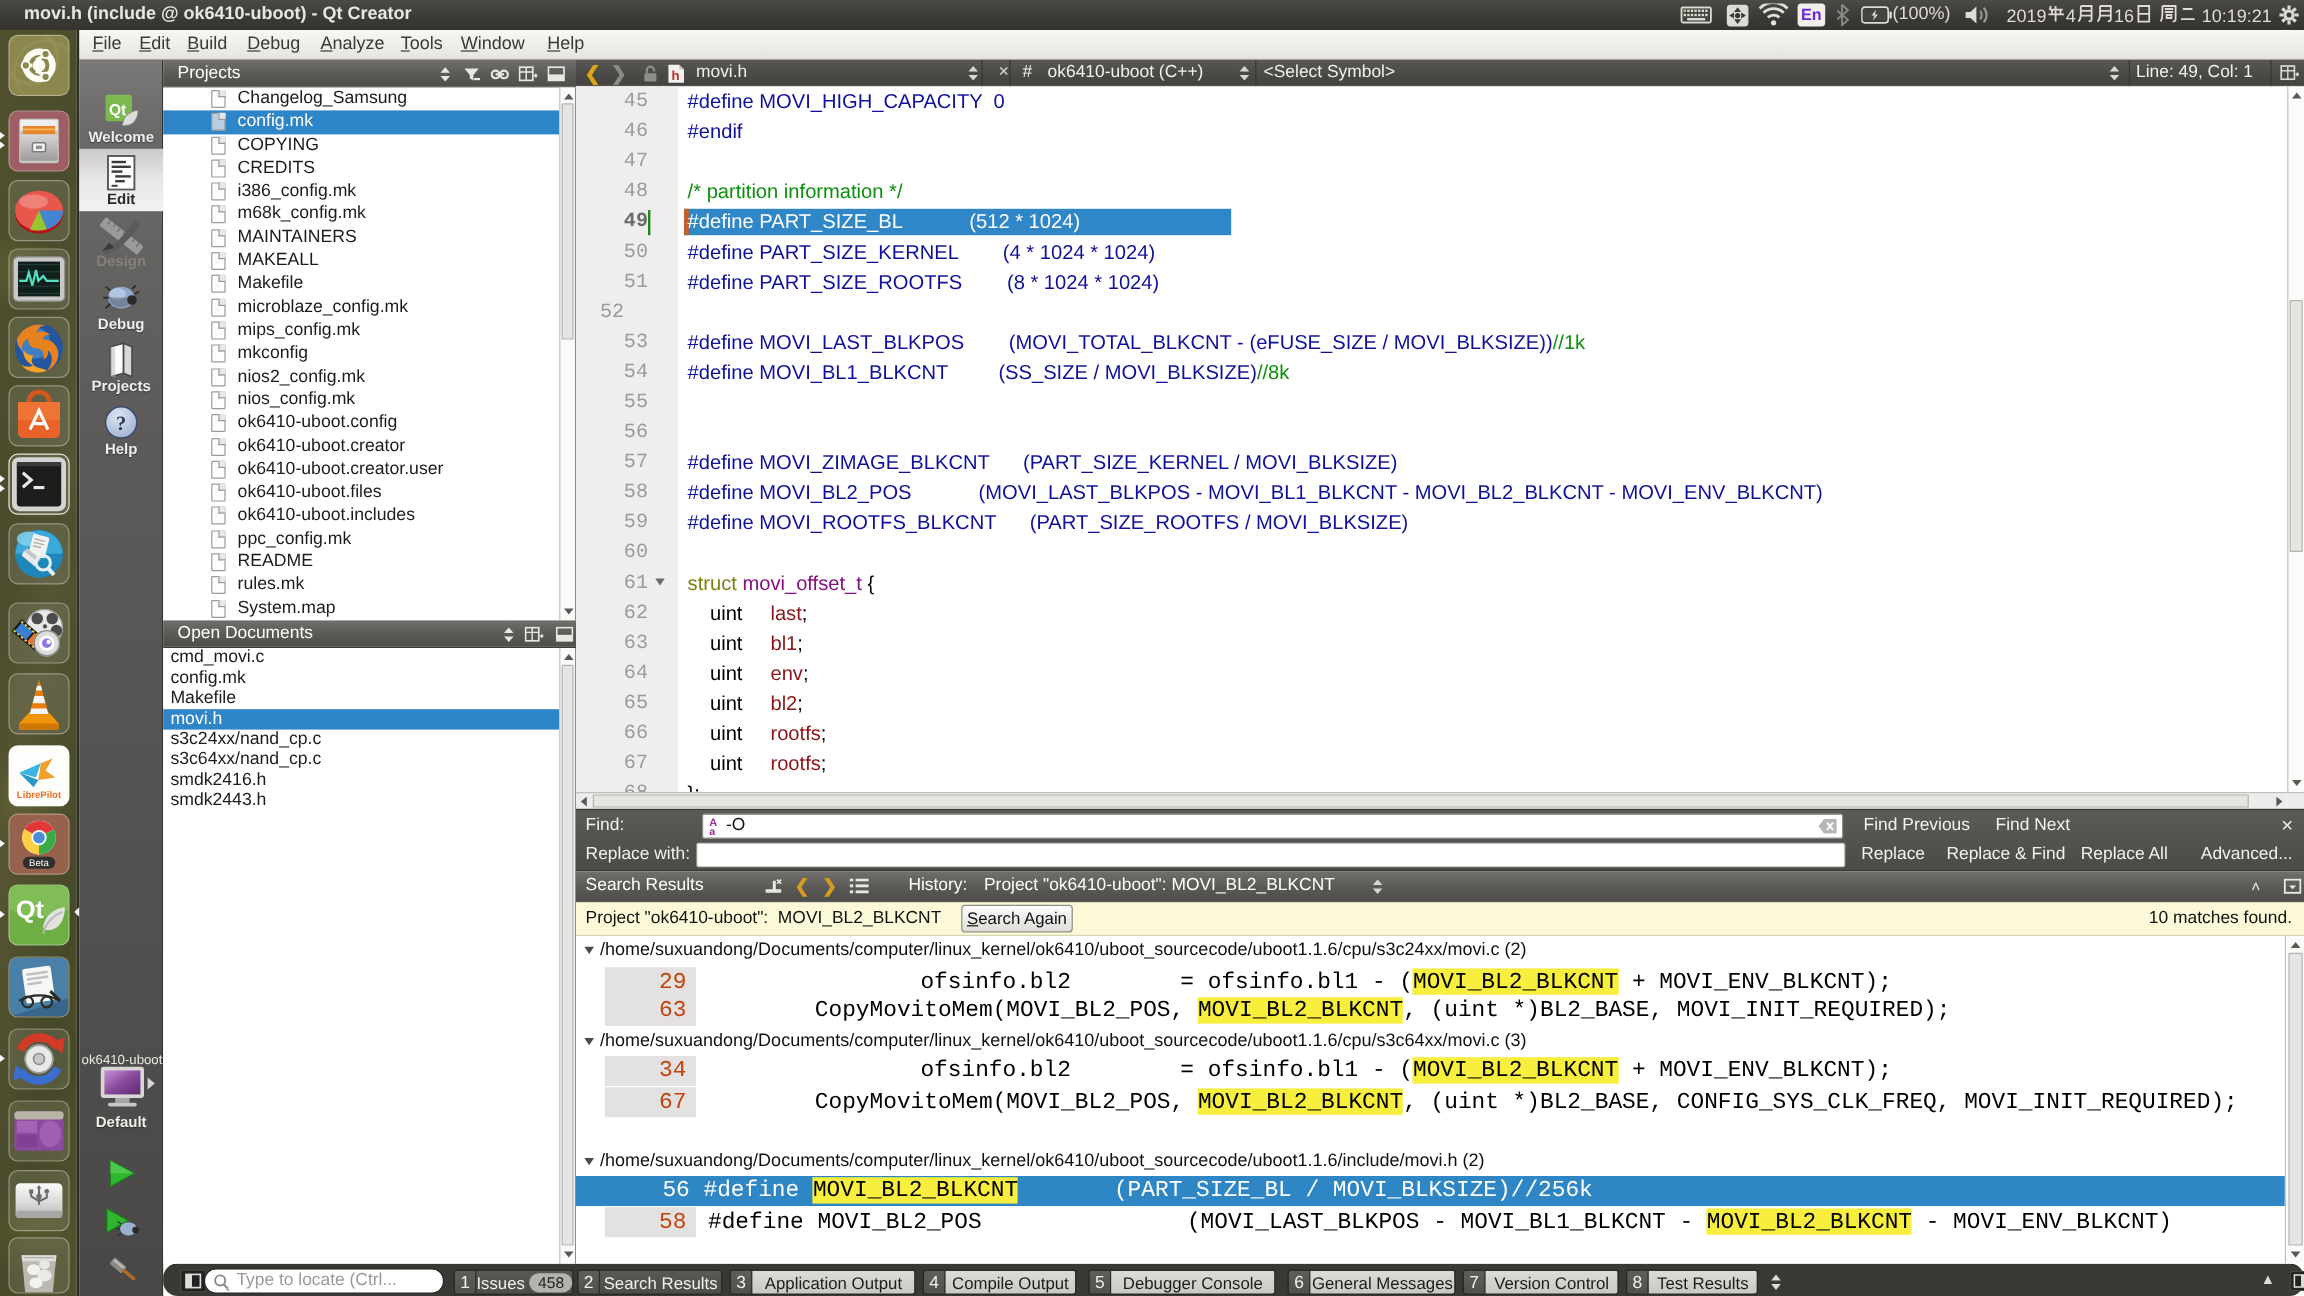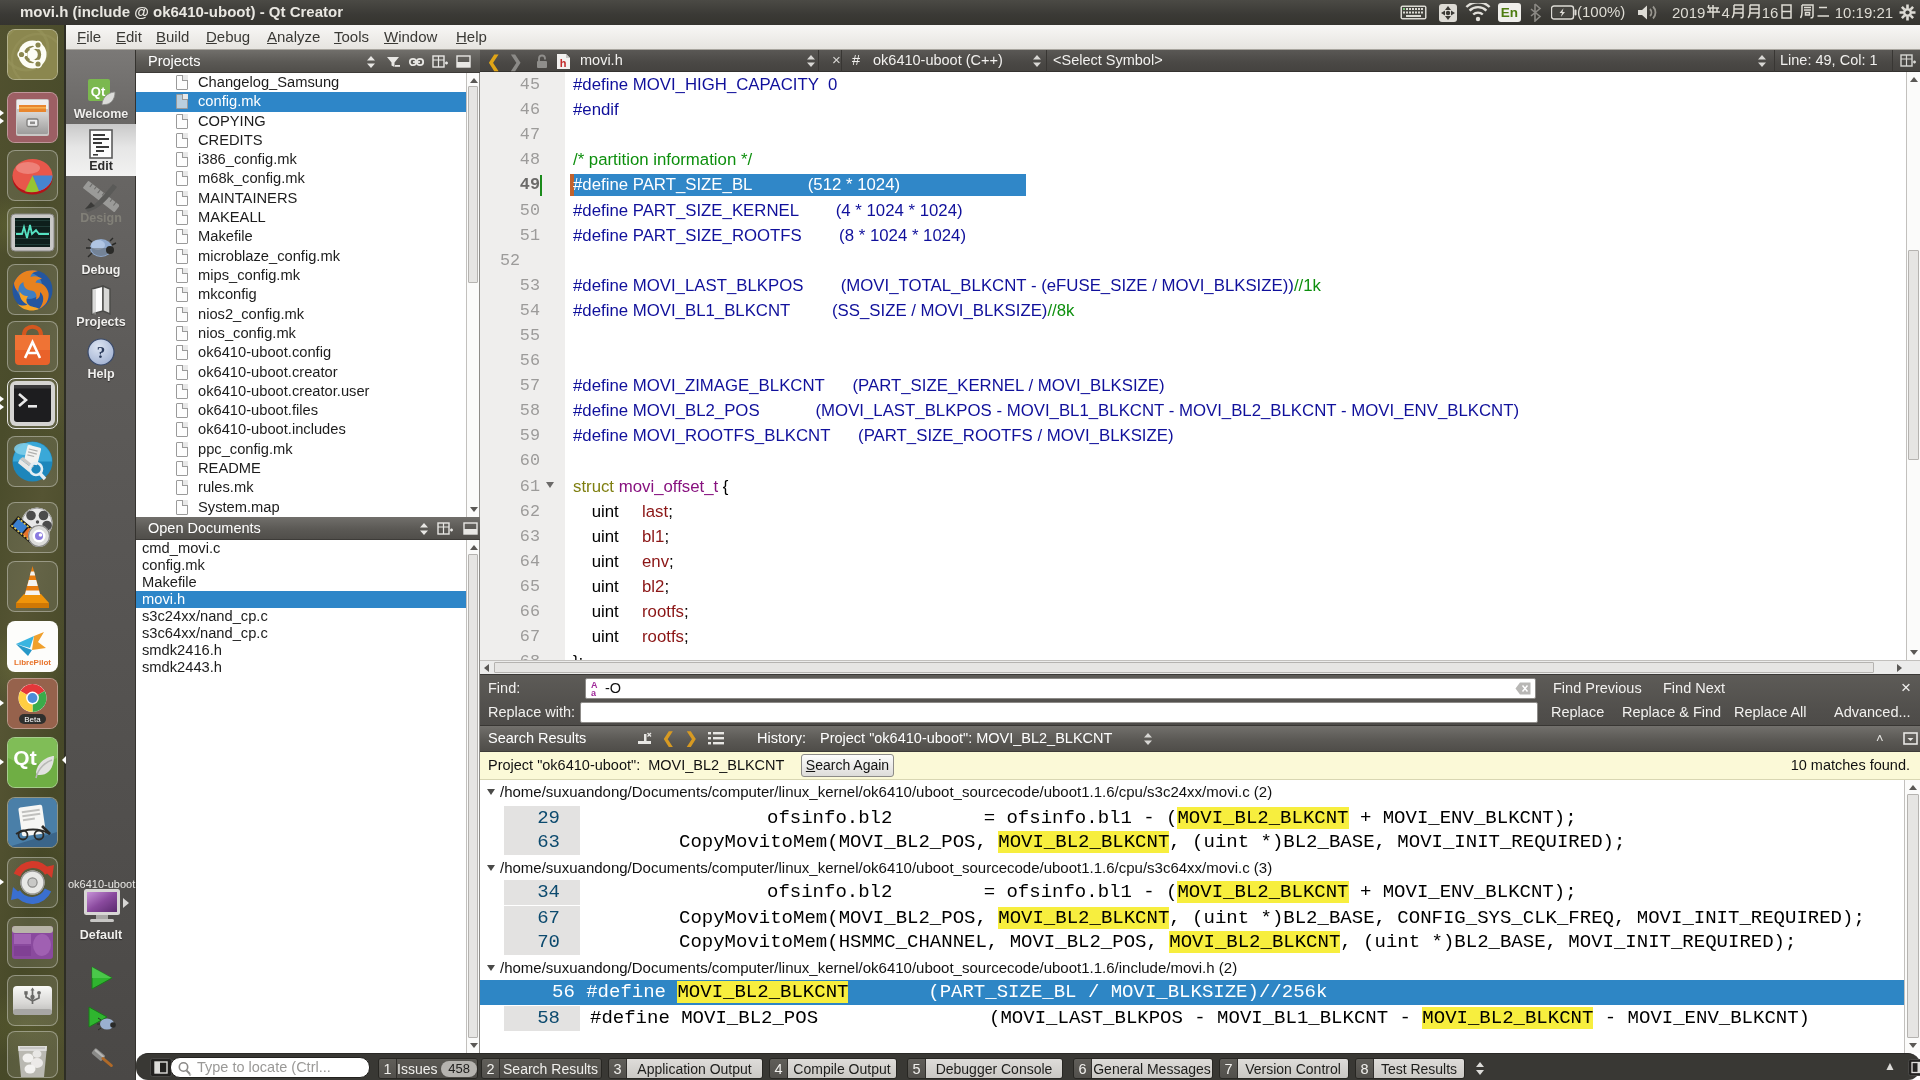--- a/index.html
+++ b/index.html
@@ -85,22 +85,22 @@
 
 #srheader { left:480px; top:726px; width:1440px; height:26px;
   background:linear-gradient(#72706c,#5b5955 55%,#4f4d49); color:#fff; font-size:14.5px;
   border-bottom:1px solid #3d3b38; }
 #yellowbar { left:480px; top:752px; width:1440px; height:28px; background:#fbf9d7;
   color:#111; font-size:14.5px; border-bottom:1px solid #d8d6b2; }
 #results { left:480px; top:780px; width:1440px; height:273px; background:#fff; overflow:hidden; }
 .rrow { position:absolute; left:0; width:1440px; height:25px; }
 .rpath { font-size:15px; color:#111; }
 .rnum { position:absolute; left:24px; top:0; width:76px; height:25px; background:#e3e2e1;
-  color:#0c4a6e; font-size:19px; line-height:25px; font-family:"Liberation Mono",monospace;
-  text-align:right; padding-right:20px; }
+  color:#c2410c; font-size:19px; line-height:25px; font-family:"Liberation Mono",monospace;
+  text-align:right; padding-right:8px; }
 .rcode { position:absolute; top:0; font-size:19px; line-height:25px;
   font-family:"Liberation Mono",monospace; white-space:pre; color:#000; }
 .hl { background:#f7ee3e; color:#000; }
 
 #statusbar { left:136px; top:1053px; width:1784px; height:27px; background:#393834;
   border-top:1px solid #2a2926;border-radius:12px; }
 .obtn { position:absolute; top:4px; height:21px; border:1px solid #272622; border-radius:3px;
   overflow:hidden; font-size:14.5px; }
 .obtn .n { position:absolute; left:0; top:0; width:18px; height:21px;
   background:linear-gradient(#605e59,#504e4a); color:#f0efec; text-align:center; line-height:20px;
@@ -138,21 +138,21 @@
 <rect x="1" y="1" width="18" height="18" rx="3" fill="#dddbd5"></rect>
 <path d="M10 3 L13 7 L7 7 Z M10 17 L7 13 L13 13 Z M3 10 L7 7.5 L7 12.5 Z M17 10 L13 7.5 L13 12.5 Z" fill="#3a3935"></path>
 <circle cx="10" cy="10" r="2.2" fill="#3a3935"></circle>
 </svg>
 <svg class="abs" style="left:1465px;top:3px" width="26" height="19" viewBox="0 0 26 19">
 <circle cx="13" cy="16" r="2.2" fill="#e2e0da"></circle>
 <path d="M8.2 11.5 A7 7 0 0 1 17.8 11.5" stroke="#e2e0da" stroke-width="2.4" fill="none"></path>
 <path d="M4.6 7.6 A12 12 0 0 1 21.4 7.6" stroke="#e2e0da" stroke-width="2.4" fill="none"></path>
 <path d="M1.4 4 A16.5 16.5 0 0 1 24.6 4" stroke="#e2e0da" stroke-width="2.4" fill="none"></path>
 </svg>
-<div class="abs" style="left:1498px;top:3px;width:23px;height:19px;background:#f0efeb;border-radius:3px;color:#4d7c0f;font-size:13.5px;font-weight:bold;text-align:center;line-height:19px">En</div>
+<div class="abs" style="left:1498px;top:3px;width:23px;height:19px;background:#f0efeb;border-radius:3px;color:#6d28d9;font-size:13.5px;font-weight:bold;text-align:center;line-height:19px">En</div>
 <svg class="abs" style="left:1528px;top:3px" width="14" height="19" viewBox="0 0 14 19">
 <path d="M7 1 L7 18 L12 13.5 L3 6 M7 1 L12 5.5 L3 13" stroke="#8b8984" stroke-width="1.6" fill="none"></path>
 </svg>
 <svg class="abs" style="left:1551px;top:5px" width="26" height="15" viewBox="0 0 26 15">
 <rect x="0.5" y="1" width="22" height="13" rx="2.5" fill="none" stroke="#dddbd5" stroke-width="1.4"></rect>
 <rect x="2" y="2.8" width="19" height="9.4" rx="1.5" fill="#45443f"></rect>
 <path d="M12.5 3.2 L8.5 8 L11 8 L9.8 12 L14 7 L11.5 7 Z" fill="#dddbd5"></path>
 <rect x="23.5" y="4.5" width="2" height="6" rx="1" fill="#dddbd5"></rect>
 </svg>
 <div class="tray" style="left:1577px;top:3px">(100%)</div>
@@ -902,24 +902,20 @@
       <span style="position:absolute;left:20px;top:3px">/home/suxuandong/Documents/computer/linux_kernel/ok6410/uboot_sourcecode/uboot1.1.6/cpu/s3c64xx/movi.c (3)</span>
     </div>
 <div class="rrow" style="top:100px">
       <div class="rnum">34</div>
       <div class="rcode" style="left:287px">ofsinfo.bl2        = ofsinfo.bl1 - (<span class="hl">MOVI_BL2_BLKCNT</span> + MOVI_ENV_BLKCNT);</div>
     </div>
 <div class="rrow" style="top:126px">
       <div class="rnum">67</div>
       <div class="rcode" style="left:199px">CopyMovitoMem(MOVI_BL2_POS, <span class="hl">MOVI_BL2_BLKCNT</span>, (uint *)BL2_BASE, CONFIG_SYS_CLK_FREQ, MOVI_INIT_REQUIRED);</div>
     </div>
-<div class="rrow" style="top:150px">
-      <div class="rnum">70</div>
-      <div class="rcode" style="left:199px">CopyMovitoMem(HSMMC_CHANNEL, MOVI_BL2_POS, <span class="hl">MOVI_BL2_BLKCNT</span>, (uint *)BL2_BASE, MOVI_INIT_REQUIRED);</div>
-    </div>
 <div class="rrow rpath" style="top:176px">
       <div class="abs" style="left:7px;top:9px;width:0;height:0;border-left:4.5px solid transparent;border-right:4.5px solid transparent;border-top:6px solid #4a4a48"></div>
       <span style="position:absolute;left:20px;top:3px">/home/suxuandong/Documents/computer/linux_kernel/ok6410/uboot_sourcecode/uboot1.1.6/include/movi.h (2)</span>
     </div>
 <div class="rrow" style="top:200px;background:#2e86c5">
       <div class="rcode" style="left:72px;color:#fff">56 #define <span class="hl">MOVI_BL2_BLKCNT</span>       (PART_SIZE_BL / MOVI_BLKSIZE)//256k</div>
     </div>
 <div class="rrow" style="top:226px">
       <div class="rnum">58</div>
       <div class="rcode" style="left:110px">#define MOVI_BL2_POS               (MOVI_LAST_BLKPOS - MOVI_BL1_BLKCNT - <span class="hl">MOVI_BL2_BLKCNT</span> - MOVI_ENV_BLKCNT)</div>

